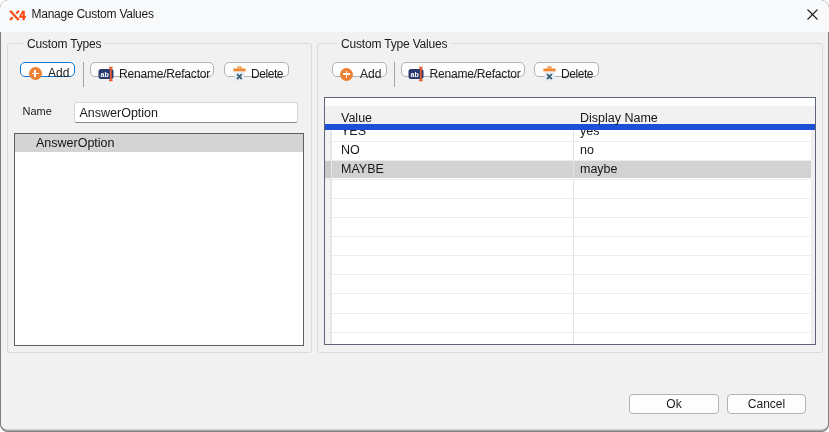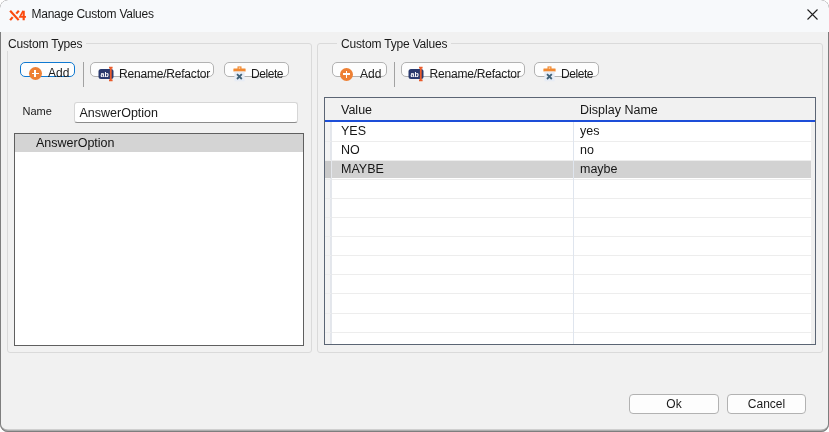--- a/index.html
+++ b/index.html
@@ -56,22 +56,22 @@
   .listsel {
     position:absolute; left:0; top:0; width:100%; height:17.5px; background:#d4d4d4;
     font-size:12.5px; color:#121212; display:flex; align-items:center; padding-left:21px;
   }
 
   .table {
     position:absolute; left:324px; top:97px; width:492px; height:248px;
     background:#fff; border:1px solid #5b6574; font-size:12.5px; color:#161616;
   }
   .thead {
-    position:absolute; left:0; top:0; width:100%; height:24px; background:#f1f1f1;
-    border-bottom:2px solid #1d4ed8;
+    position:absolute; left:0; top:8px; width:100%; height:24px; background:#f1f1f1;
+    border-bottom:6px solid #1d4ed8;
   }
   .th-value { position:absolute; left:16px; top:5px; }
   .th-disp { position:absolute; left:255px; top:5px; }
   .gutter { position:absolute; left:0; top:24px; width:6px; bottom:0; background:#f4f4f4; border-right:1px solid #e3e6ec; }
   .gridrows { position:absolute; left:0; top:24px; right:0; bottom:0; }
   .row { position:absolute; left:0; width:100%; height:19.05px; }
   .cell-v { position:absolute; left:16px; top:1.5px; }
   .cell-d { position:absolute; left:255px; top:1.5px; }
   .hline { position:absolute; left:0; width:100%; height:1px; background:#ededed; }
   .vline { position:absolute; top:0; bottom:0; width:1px; background:#dfe5ee; }
@@ -93,21 +93,21 @@
       <path d="M15.5,0.8 L15.5,11.2" stroke="#fb4a0e" stroke-width="2.3" fill="none"></path>
       <path d="M14.9,1 L11.5,7.5 L17.9,7.5" stroke="#fb4a0e" stroke-width="1.8" fill="none"></path>
     </svg>
     <div class="title-text">Manage Custom Values</div>
     <svg class="closex" width="13" height="13" viewBox="0 0 13 13">
       <path d="M1.5,1.5 L11.5,11.5 M11.5,1.5 L1.5,11.5" stroke="#1f1f1f" stroke-width="1.1" fill="none"></path>
     </svg>
   </div>
 
   <div class="group" style="left:7px; top:43px; width:305px; height:310px;"></div>
-  <div class="grouplabel" style="left:4px; top:37.5px;text-align:center;">Custom Types</div>
+  <div class="grouplabel" style="left:23px; top:37.5px;text-align:center;">Custom Types</div>
 
   <div class="btn focused" style="left:20px; top:62px; width:55px;">
     <span class="circle-plus ic" style="left:7.5px; top:4px;"></span>
     <span class="tx" style="left:27px; top:3px;">Add</span>
   </div>
   <div class="sep" style="left:82.5px; top:61.5px;"></div>
   <div class="btn" style="left:90px; top:62px; width:124px;">
     <svg class="ic" style="left:6.5px; top:2.5px;" width="18" height="16" viewBox="0 0 18 16">
       <rect x="0.5" y="3" width="15" height="10" rx="2.5" fill="#2a3a6e"></rect>
       <text x="2.5" y="10.6" font-family="Liberation Sans, sans-serif" font-size="7" font-weight="bold" fill="#ffffff">ab</text>

